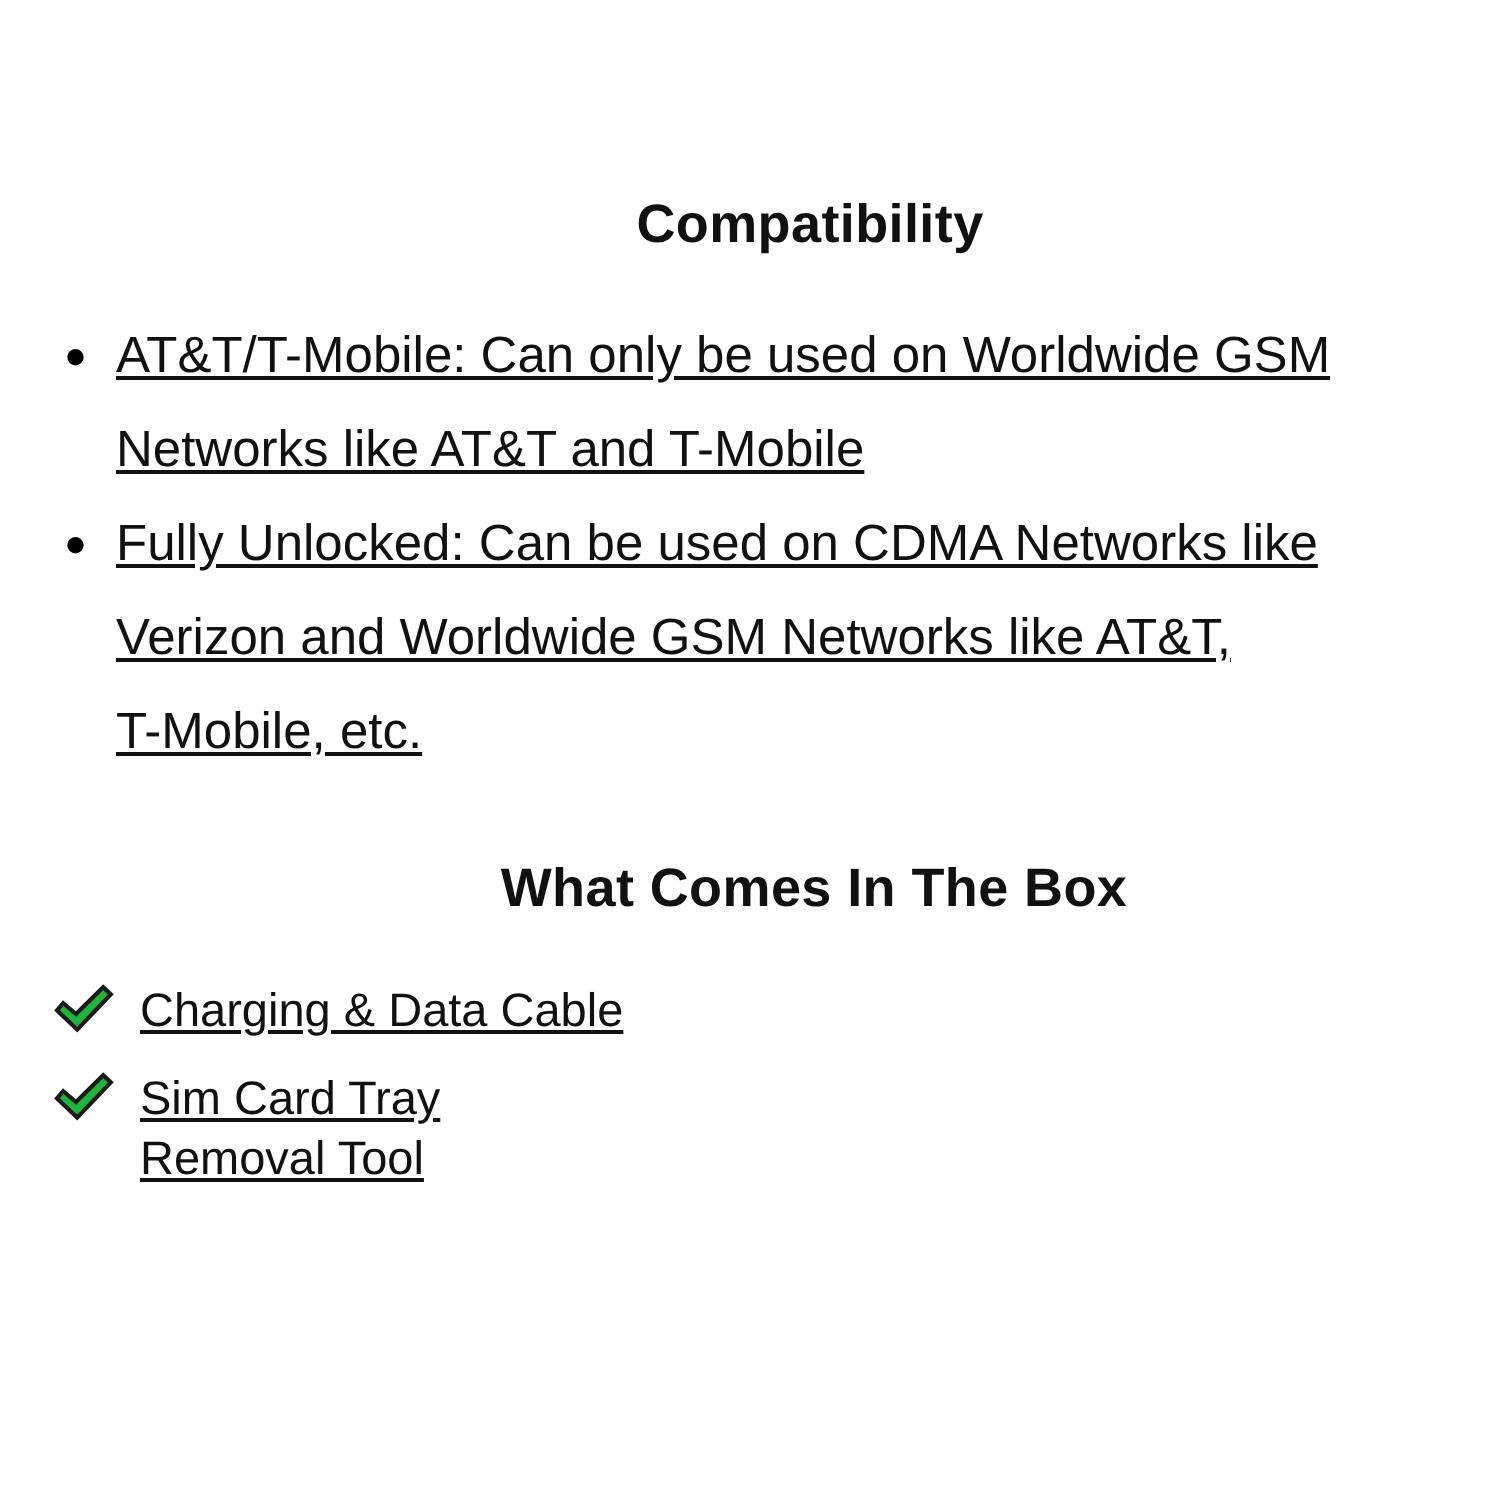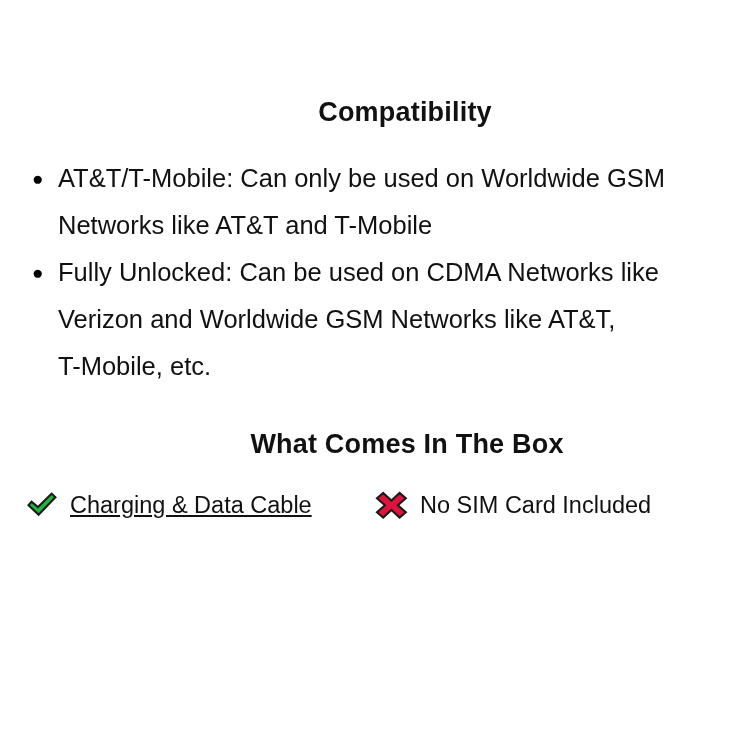--- a/index.html
+++ b/index.html
@@ -62,20 +62,21 @@
     width: 18px;
     height: 47px;
     line-height: 47px;
     font-size: 19px;
     text-align: left;
     color: #000000;
   }
   .bullet-text {
     display: block;
     white-space: pre-line;
+    text-decoration: underline;
   }
 
   
   .box-grid {
     position: absolute;
     left: 0;
     top: 490px;
     width: 750px;
   }
   .box-col {
@@ -136,32 +137,33 @@
 
       <div class="box-item">
         <span class="item-icon">
           <svg viewBox="0 0 36 30" xmlns="http://www.w3.org/2000/svg">
             <path d="M4.5 15.2 L7.6 11.6 L14.0 17.0 L27.6 3.6 L31.4 7.2 L14.6 24.8 Z" fill="#21b43c" stroke="#1a1a1a" stroke-width="2.1" stroke-linejoin="miter"></path>
           </svg>
         </span>
         <span class="item-label">Charging &amp; Data Cable</span>
       </div>
 
+      <div class="box-item">
+        <span class="item-icon">
+          <svg viewBox="0 0 36 30" xmlns="http://www.w3.org/2000/svg">
+            <path d="M4.5 15.2 L7.6 11.6 L14.0 17.0 L27.6 3.6 L31.4 7.2 L14.6 24.8 Z" fill="#21b43c" stroke="#1a1a1a" stroke-width="2.1" stroke-linejoin="miter"></path>
+          </svg>
+        </span>
+        <span class="item-label">Sim Card Tray
+Removal Tool</span>
+      </div>
 
     </div>
 
     <div class="box-col right">
 
-      <div class="box-item">
-        <span class="item-icon">
-          <svg viewBox="0 0 36 30" xmlns="http://www.w3.org/2000/svg">
-            <path d="M9.2 3.0 L17.4 10.6 L25.6 3.0 L31.8 8.3 L23.9 15.3 L31.8 22.2 L25.6 27.6 L17.4 20.0 L9.2 27.6 L3.0 22.2 L10.9 15.3 L3.0 8.3 Z" fill="#e0123c" stroke="#1a1a1a" stroke-width="2.1" stroke-linejoin="miter"></path>
-          </svg>
-        </span>
-        <span class="item-label">No SIM Card Included</span>
-      </div>
 
 
     </div>
 
   </div>
 
 </div>
 
 </body></html>

